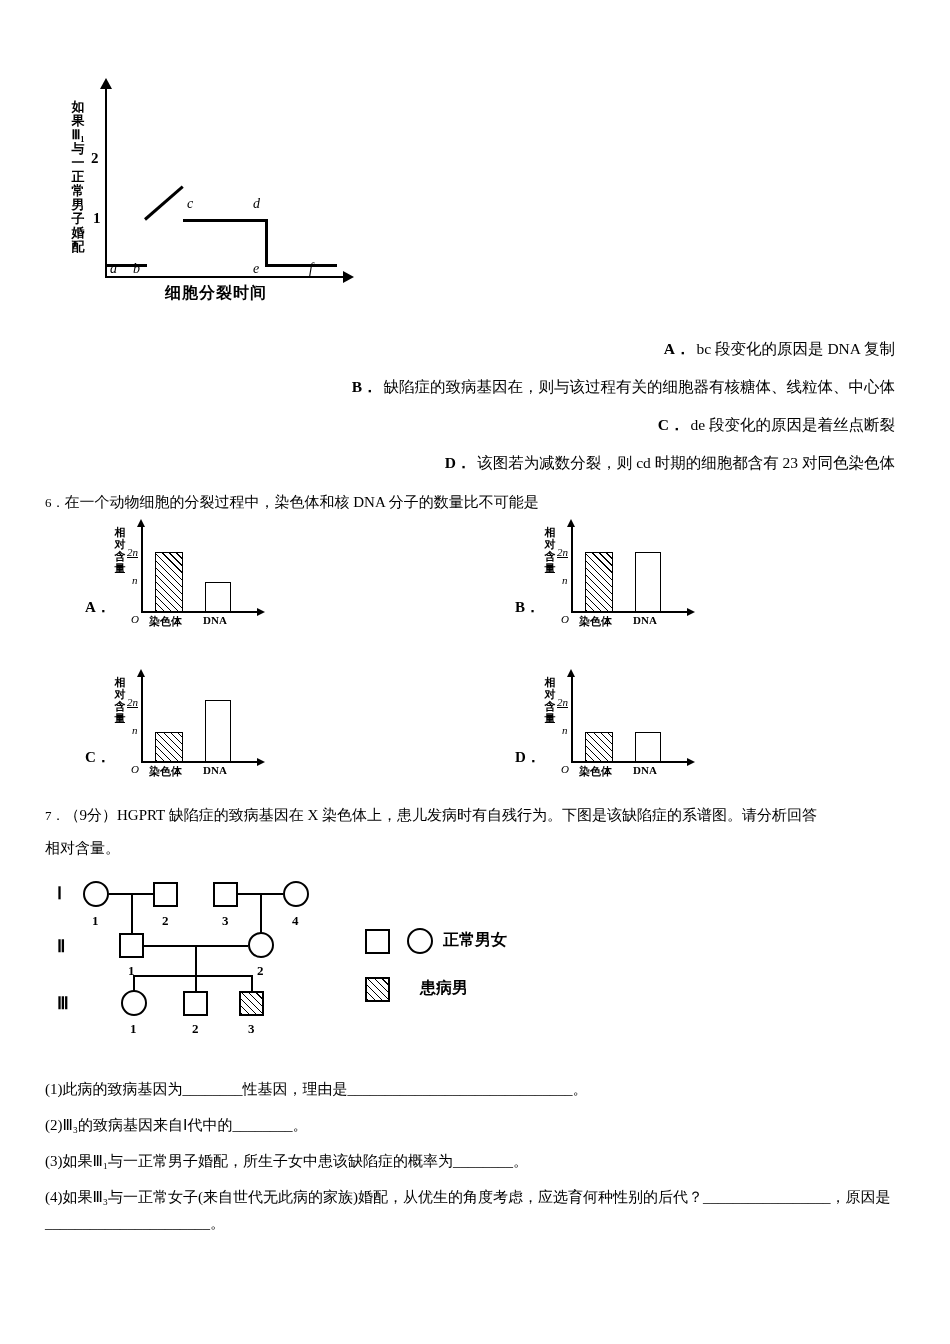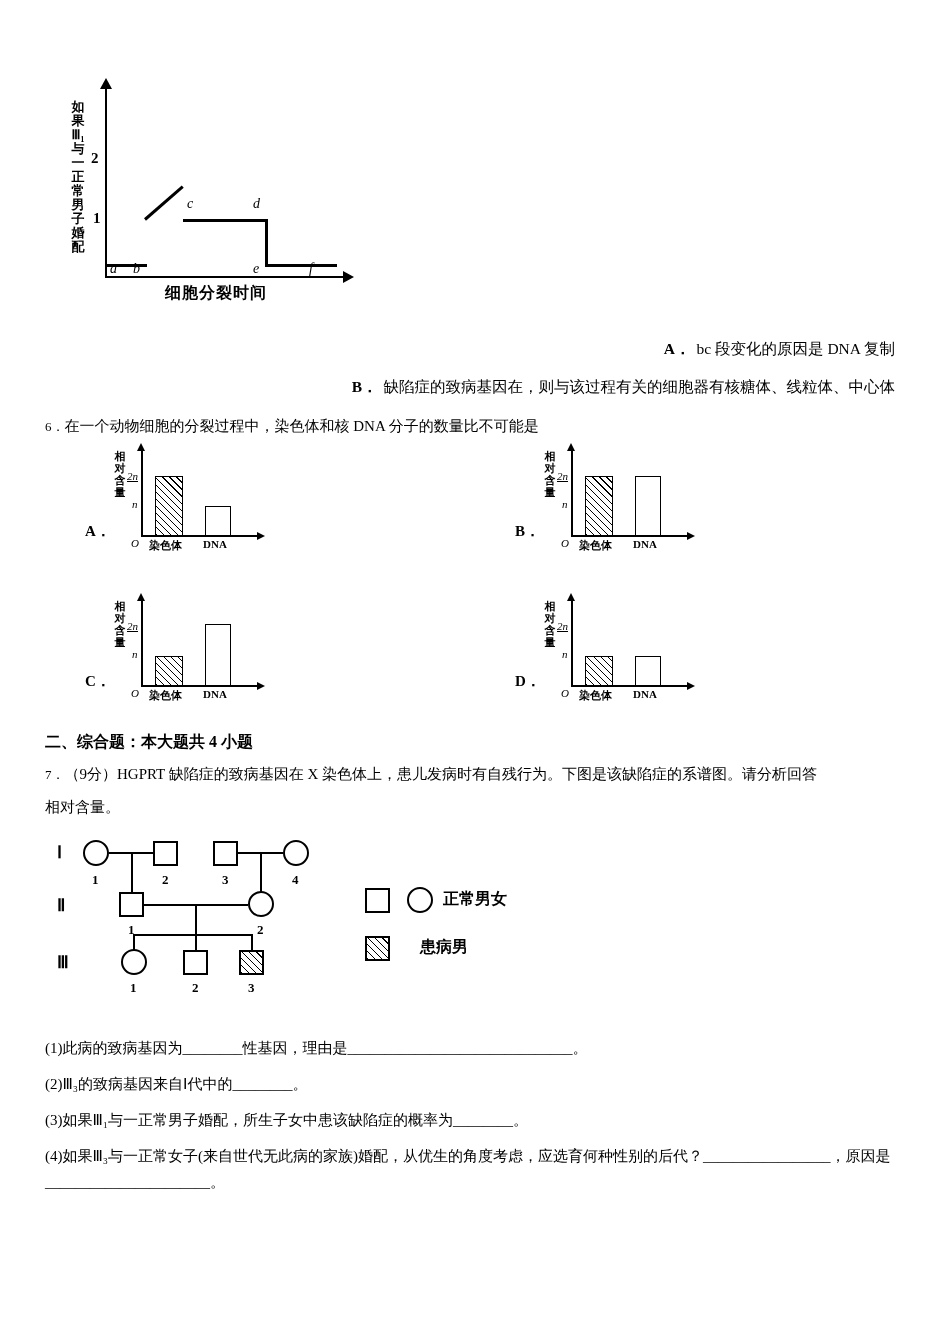--- a/index.html
+++ b/index.html
@@ -333,20 +333,26 @@
 
     <div class="tc-xlabel">细胞分裂时间</div>
   </div>
 
   <div style="margin-top:36px;">
     <p class="opt-line">
       <span class="lbl">A．</span><span>bc 段变化的原因是 DNA 复制</span>
     </p>
     <p class="opt-line">
       <span class="lbl">B．</span><span>缺陷症的致病基因在，则与该过程有关的细胞器有核糖体、线粒体、中心体</span>
+    </p>
+    <p class="opt-line">
+      <span class="lbl">C．</span><span>de 段变化的原因是着丝点断裂</span>
+    </p>
+    <p class="opt-line">
+      <span class="lbl">D．</span><span>该图若为减数分裂，则 cd 时期的细胞都含有 23 对同色染色体</span>
     </p>
   </div>
 
   <p class="q-line">
     <span class="q-num">6．</span><span>在一个动物细胞的分裂过程中，染色体和核 DNA 分子的数量比不可能是</span>
   </p>
 
   <div class="mini-grid">
 
     <div class="mini-row">
@@ -421,21 +427,20 @@
           <div class="mc-o">O</div>
           <div class="mc-bar hatch" style="left:44px; top:60px; width:28px; height:30px;"></div>
           <div class="mc-bar" style="left:94px; top:60px; width:26px; height:30px;"></div>
           <div class="mc-xtick" style="left:38px;">染色体</div>
           <div class="mc-xtick" style="left:92px;">DNA</div>
         </div>
       </div>
     </div>
   </div>
 
-  <p class="sect-head">二、综合题：本大题共 4 小题</p>
 
   <p class="q-line">
     <span class="q-num">7．</span><span>（9分）HGPRT 缺陷症的致病基因在 X 染色体上，患儿发病时有自残行为。下图是该缺陷症的系谱图。请分析回答</span>
   </p>
   <p class="q-line" style="margin-top:10px;">相对含量。</p>
 
   <div class="pedigree-wrap">
 
     <div class="ped-gen" style="left:12px; top:10px;">Ⅰ</div>
     <div class="sym-circle" style="left:38px; top:8px;"></div>

